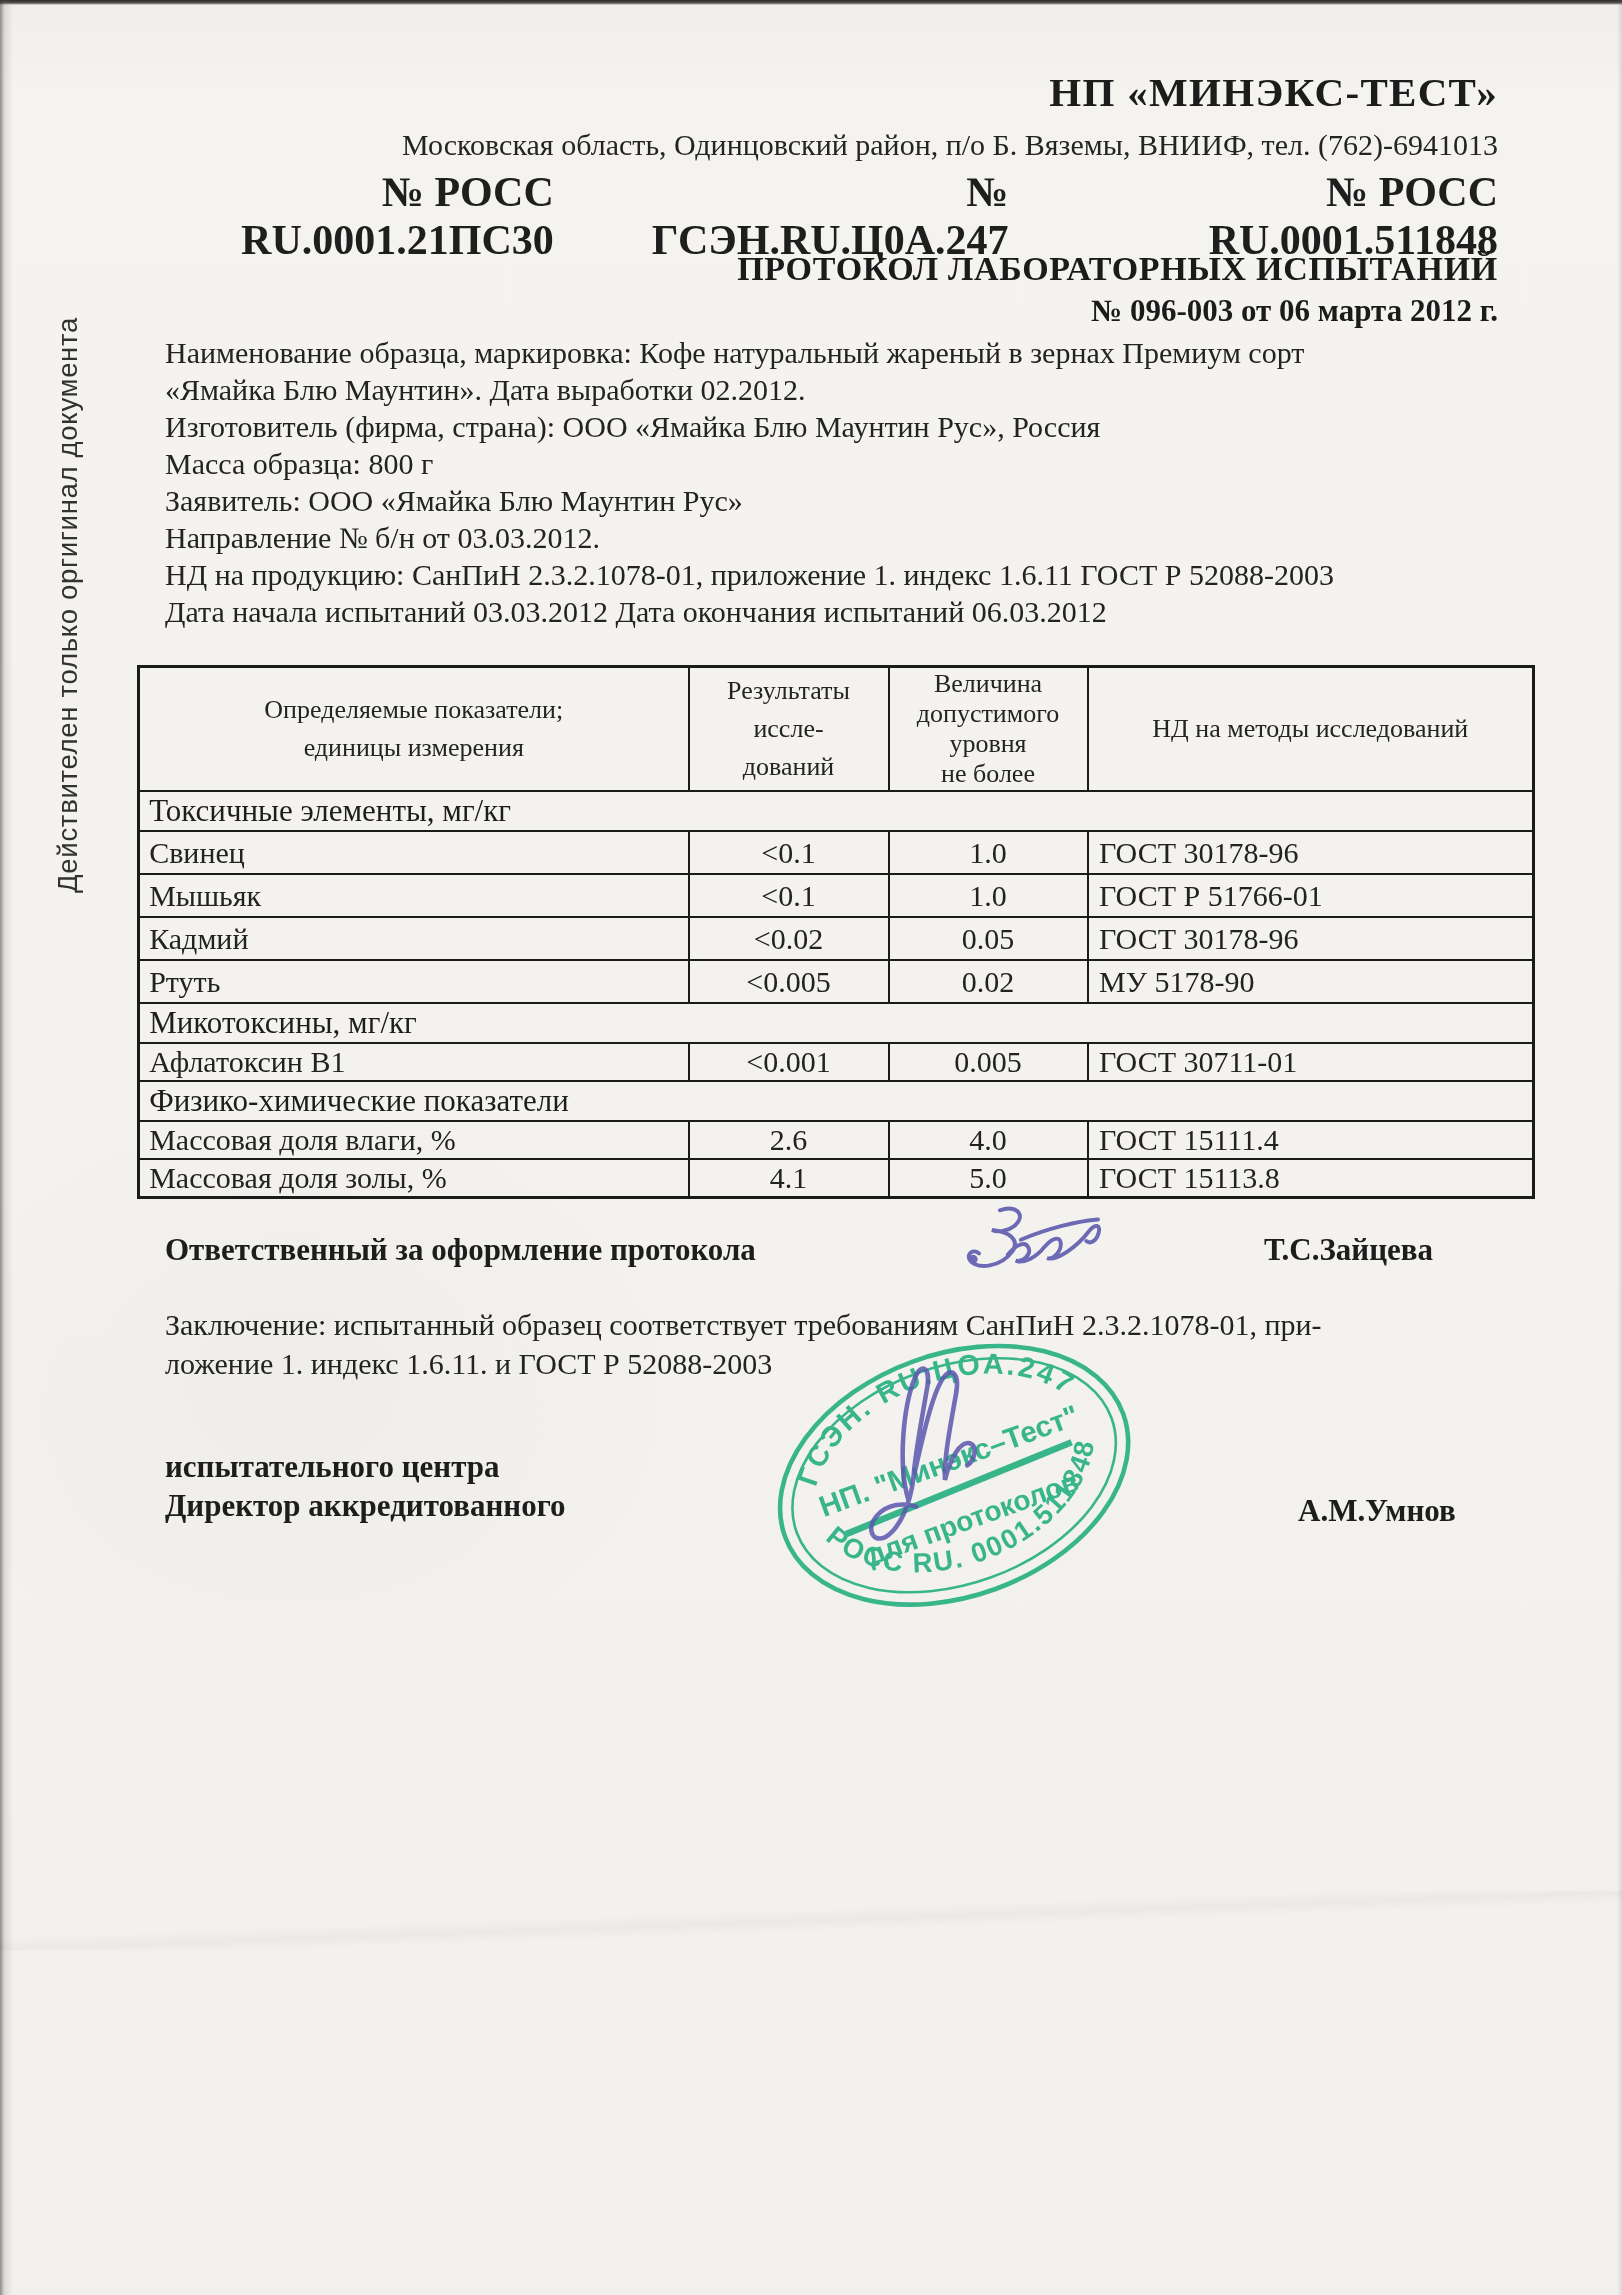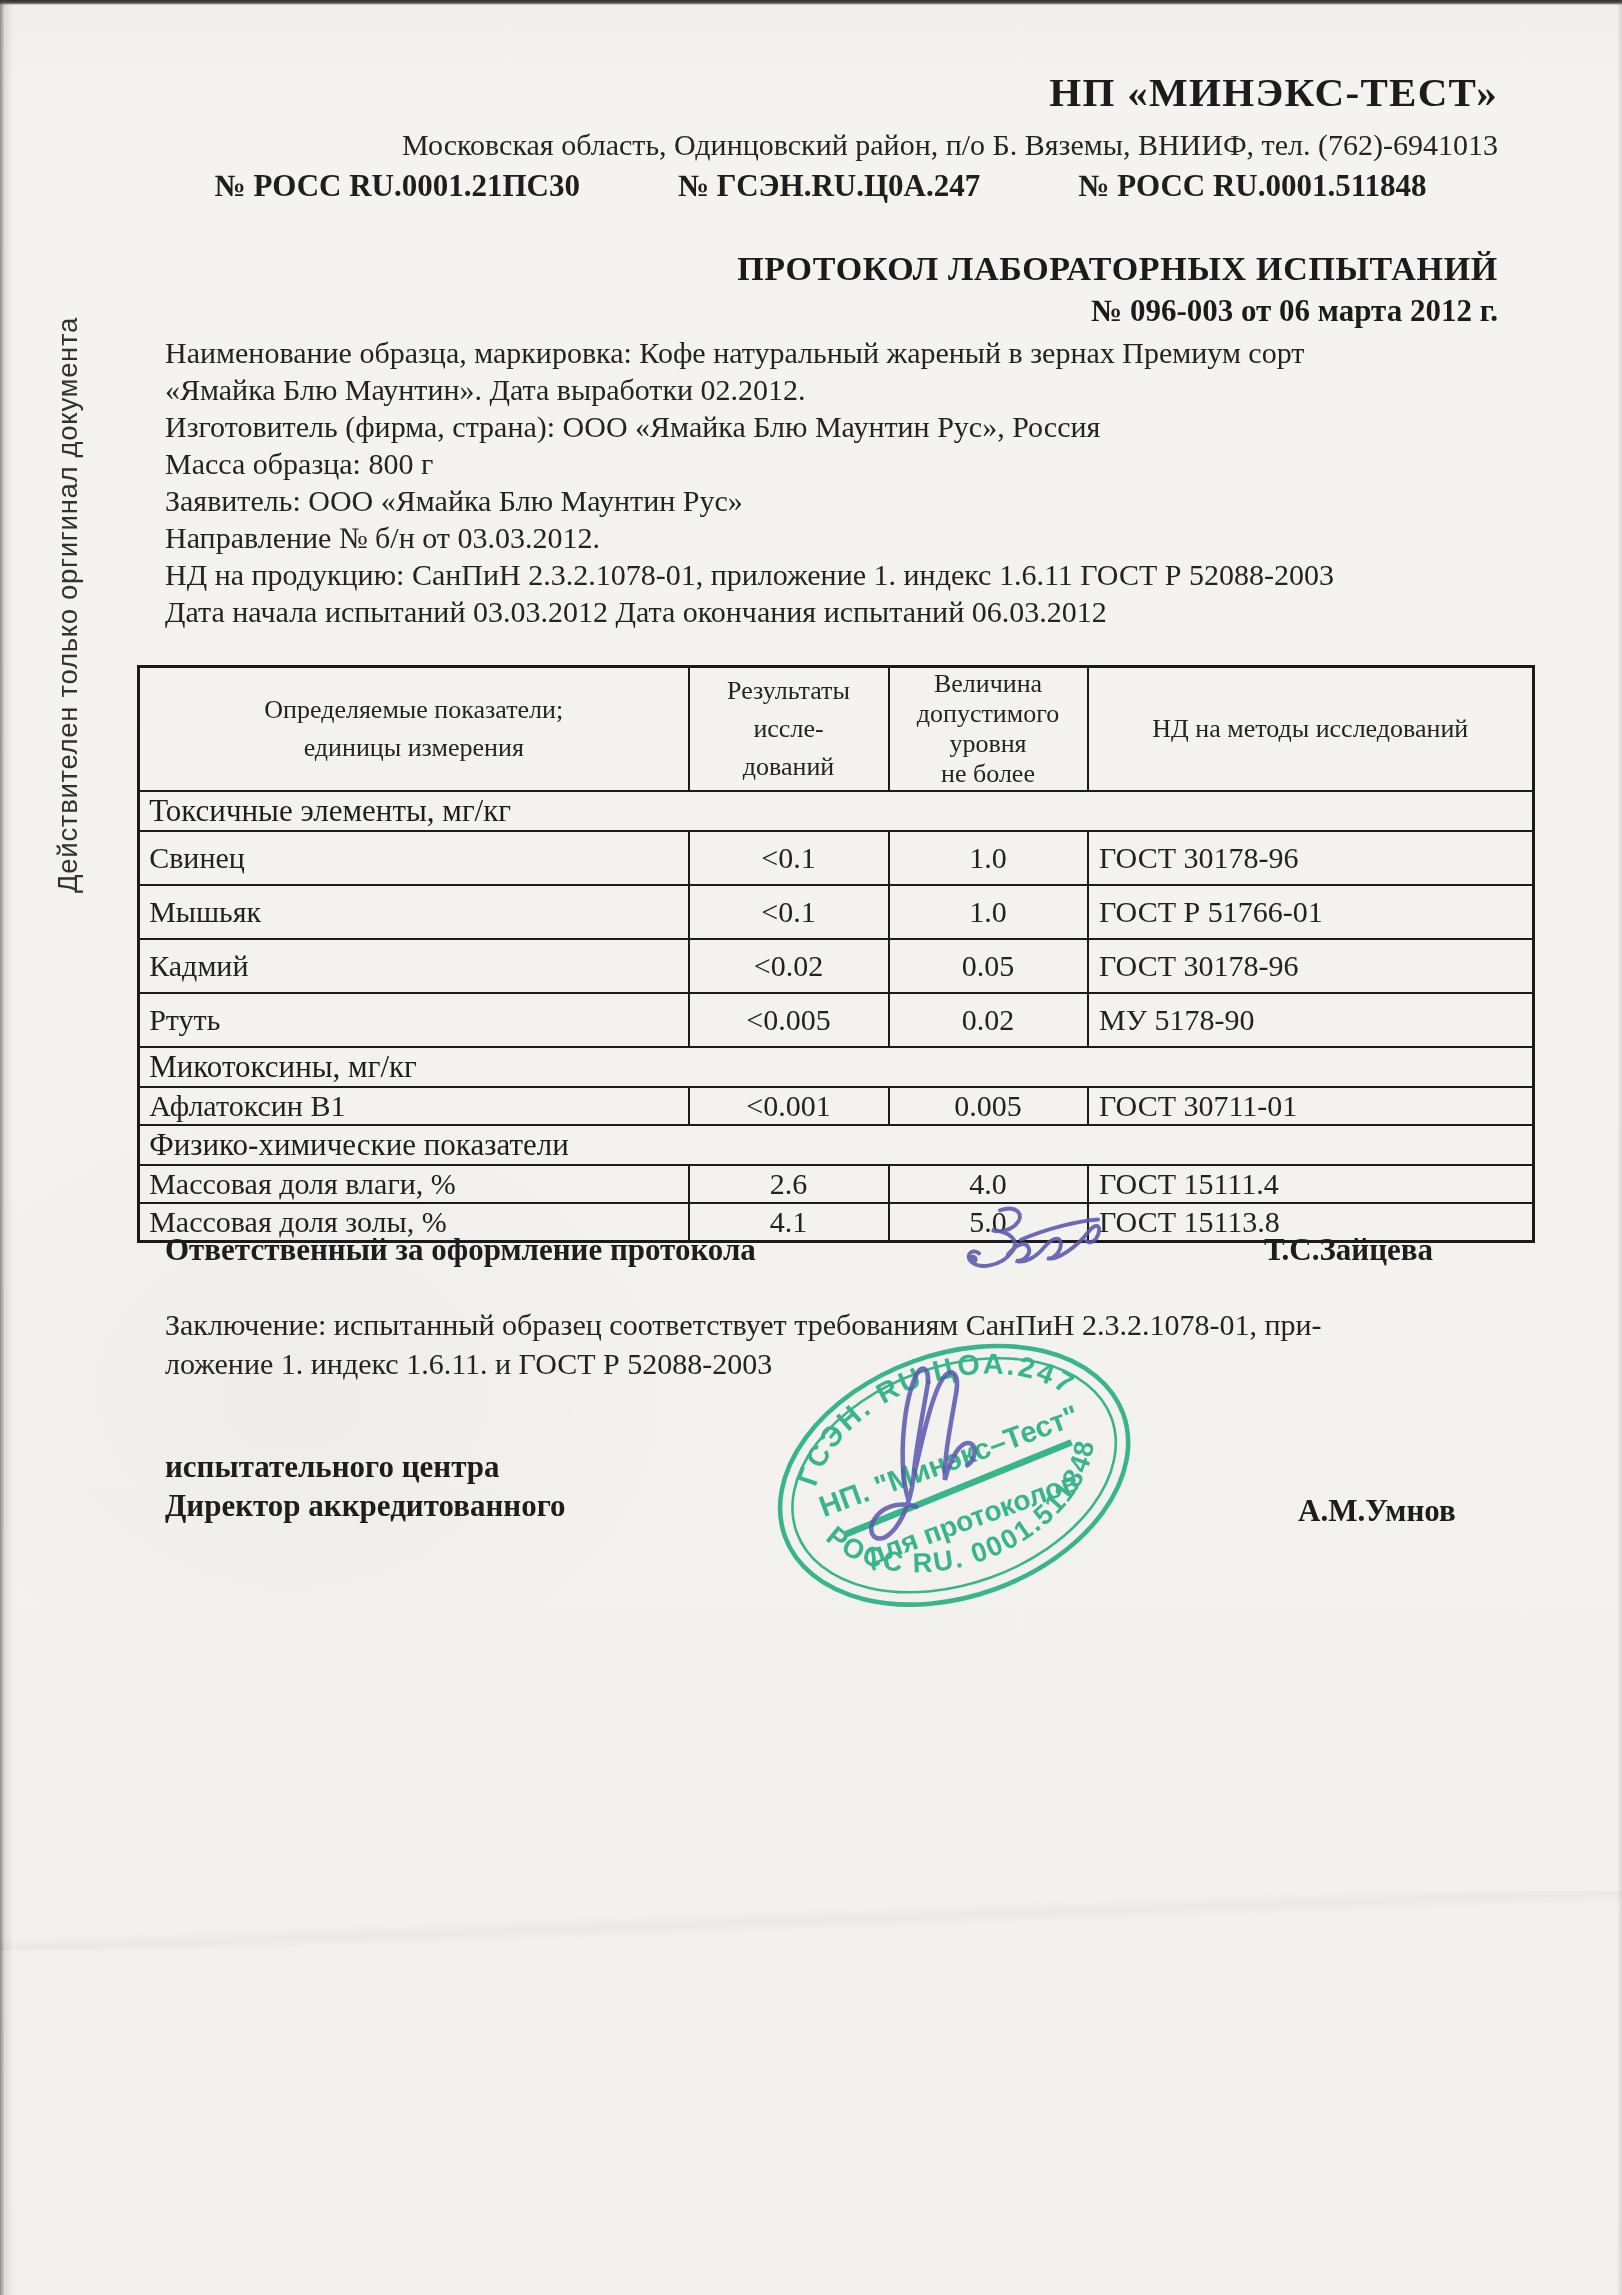--- a/index.html
+++ b/index.html
@@ -15,34 +15,34 @@
   .edge-left{position:absolute;left:0;top:0;width:13px;height:100%;background:linear-gradient(90deg,rgba(60,58,55,.55) 0%,rgba(120,118,114,.18) 35%,rgba(120,118,114,0) 100%);}
   .edge-right{position:absolute;right:0;top:0;width:6.5px;height:100%;background:linear-gradient(270deg,rgba(120,118,114,.25),rgba(120,118,114,0));}
   .crease1{position:absolute;left:0;top:1891px;width:100%;height:59px;background:linear-gradient(178deg,rgba(0,0,0,0) 40%,rgba(0,0,0,.03) 50%,rgba(255,255,255,.05) 60%,rgba(0,0,0,0) 70%);}
   .crease2{position:absolute;left:0;top:838px;width:100%;height:916px;background:radial-gradient(ellipse 589px 458px at 18% 60%,rgba(0,0,0,.02),rgba(0,0,0,0) 70%);}
 
   .center{left:143px;width:1355px;text-align:right;}
   .abs{position:absolute;}
 
   .org-name{top:68px;font-size:41px;font-weight:bold;letter-spacing:1.3px;color:#1c1c1c;}
   .org-address{top:128px;font-size:30px;color:#242424;}
-  .org-certs{top:168px;display:flex;justify-content:center;gap:98px;font-size:31px;font-weight:bold;color:#1e1e1e;}
+  .org-certs{top:168px;display:flex;justify-content:center;gap:98px;font-size:42px;font-weight:bold;color:#1e1e1e;}
   .doc-title{top:250px;font-size:34px;font-weight:bold;letter-spacing:0.7px;color:#1b1b1b;}
   .doc-number{top:293px;font-size:31px;font-weight:bold;color:#1b1b1b;}
 
   .details{top:334px;left:165px;width:1368px;font-size:30px;line-height:37px;color:#232323;}
 
   table.results{position:absolute;top:665px;left:137px;width:1395px;border-collapse:collapse;table-layout:fixed;}
   table.results{border:3.3px solid #1b1b1b;}
   .results td,.results th{border:2px solid #1b1b1b;border-top-width:2.6px;border-bottom-width:2.6px;font-weight:normal;}
   .results th{font-size:26px;text-align:center;vertical-align:middle;white-space:pre-line;line-height:38px;color:#242424;}
   .results th.tight{line-height:30px;}
   .r-head{height:115px;}
   .r-sec{height:39px;}
-  .r-d{height:54px;padding-left:13px;}
+  .r-d{height:43px;padding-left:13px;}
   .r-d2{height:34px;}
   .r-d3{height:36px;}
   .sec-cell{font-weight:bold;font-size:31px;padding-left:9.2px;color:#1d1d1d;border-radius:13px;}
   .name-cell{font-size:30px;padding-left:9.2px;}
   .val-cell{font-size:30px;text-align:center;}
   .method-cell{font-size:30px;padding-left:10.5px;}
 
   .resp-label{top:1232px;left:165px;font-size:31px;font-weight:bold;color:#1d1d1d;}
   .resp-name{top:1232px;left:1264px;font-size:31px;font-weight:bold;color:#1d1d1d;}
   .conclusion{top:1305px;left:165px;width:1368px;font-size:30px;line-height:39px;color:#232323;}

